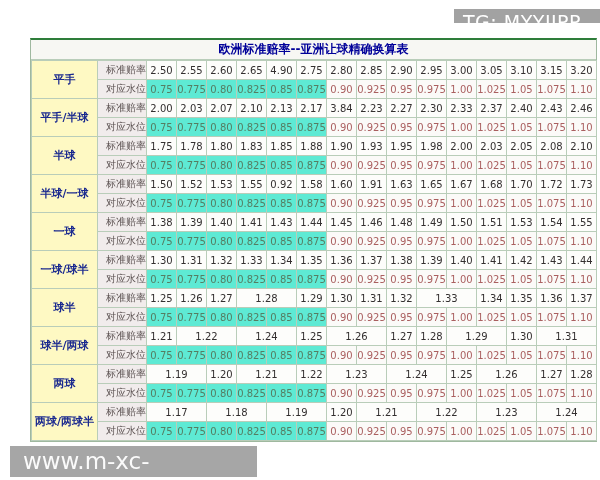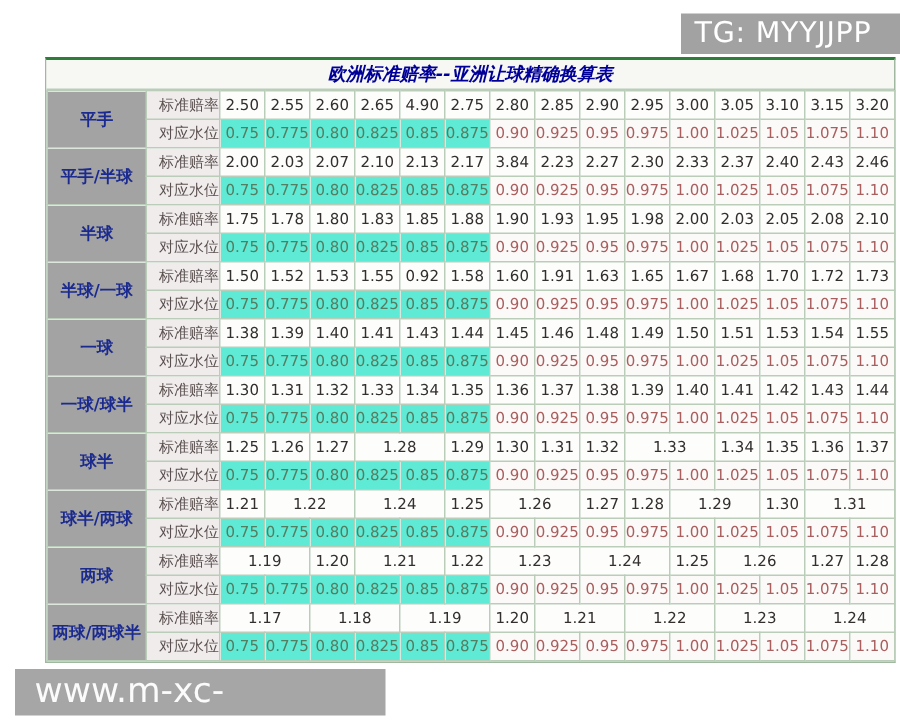--- a/index.html
+++ b/index.html
@@ -2,46 +2,45 @@
 <html><head>
 <meta charset="utf-8">
 <style>
   html,body { margin:0; padding:0; background:#ffffff; }
   .canvas {
     position:relative; width:600px; height:480px; background:#ffffff;
     font-family:"DejaVu Sans","Liberation Sans",sans-serif; overflow:hidden;
     outline:1px solid #e4e4e4;
   }
   .badge {
-    position:absolute; top:9px; right:0; width:146px; height:27px;
+    position:absolute; top:9px; right:0; width:146px; height:14px;
     background:#a2a2a2; color:#ffffff; font-size:19px; line-height:27px;
     padding-left:9px; box-sizing:border-box; letter-spacing:0.5px;
   }
   .watermark {
     position:absolute; top:446px; left:10px; width:247px; height:31px;
     background:#a6a6a6; color:#fbfbfb; font-size:23px; line-height:31px;
     padding-left:13px; box-sizing:border-box;
   }
   .tablewrap {
     position:absolute; left:30px; top:38px; width:565px;
     border:1px solid #9fb89f; border-top:2px solid #2e7d3a; background:#ffffff;
     box-sizing:content-box;
   }
   .title {
     height:19px; line-height:19px; text-align:center; font-size:12px;
     font-weight:bold; color:#000099; background:#f7f7f3;
     border-bottom:1px solid #b9cdb9;
-    font-style:italic;
   }
   table { border-collapse:collapse; width:565px; table-layout:fixed; }
   td {
     border:1px solid #b9cdb9; height:18px; text-align:center; font-size:10px;
     padding:0; overflow:hidden; white-space:nowrap;
   }
-  td.group  { background:#a3a3a3; color:#1b2a8f; font-weight:bold; font-size:11px; }
+  td.group  { background:#fef9c3; color:#1b2a8f; font-weight:bold; font-size:11px; }
   td.rlabel { background:#f1ecec; color:#5a5050;text-align:right; }
   td.odds   { background:#fdfdfb; color:#332f2f; }
   td.water-low  { background:#5eead4; color:#557d62; }
   td.water-high { background:#fbfaf8; color:#aa5f5f; }
 </style>
 </head>
 <body>
 
 <div class="canvas">
 

